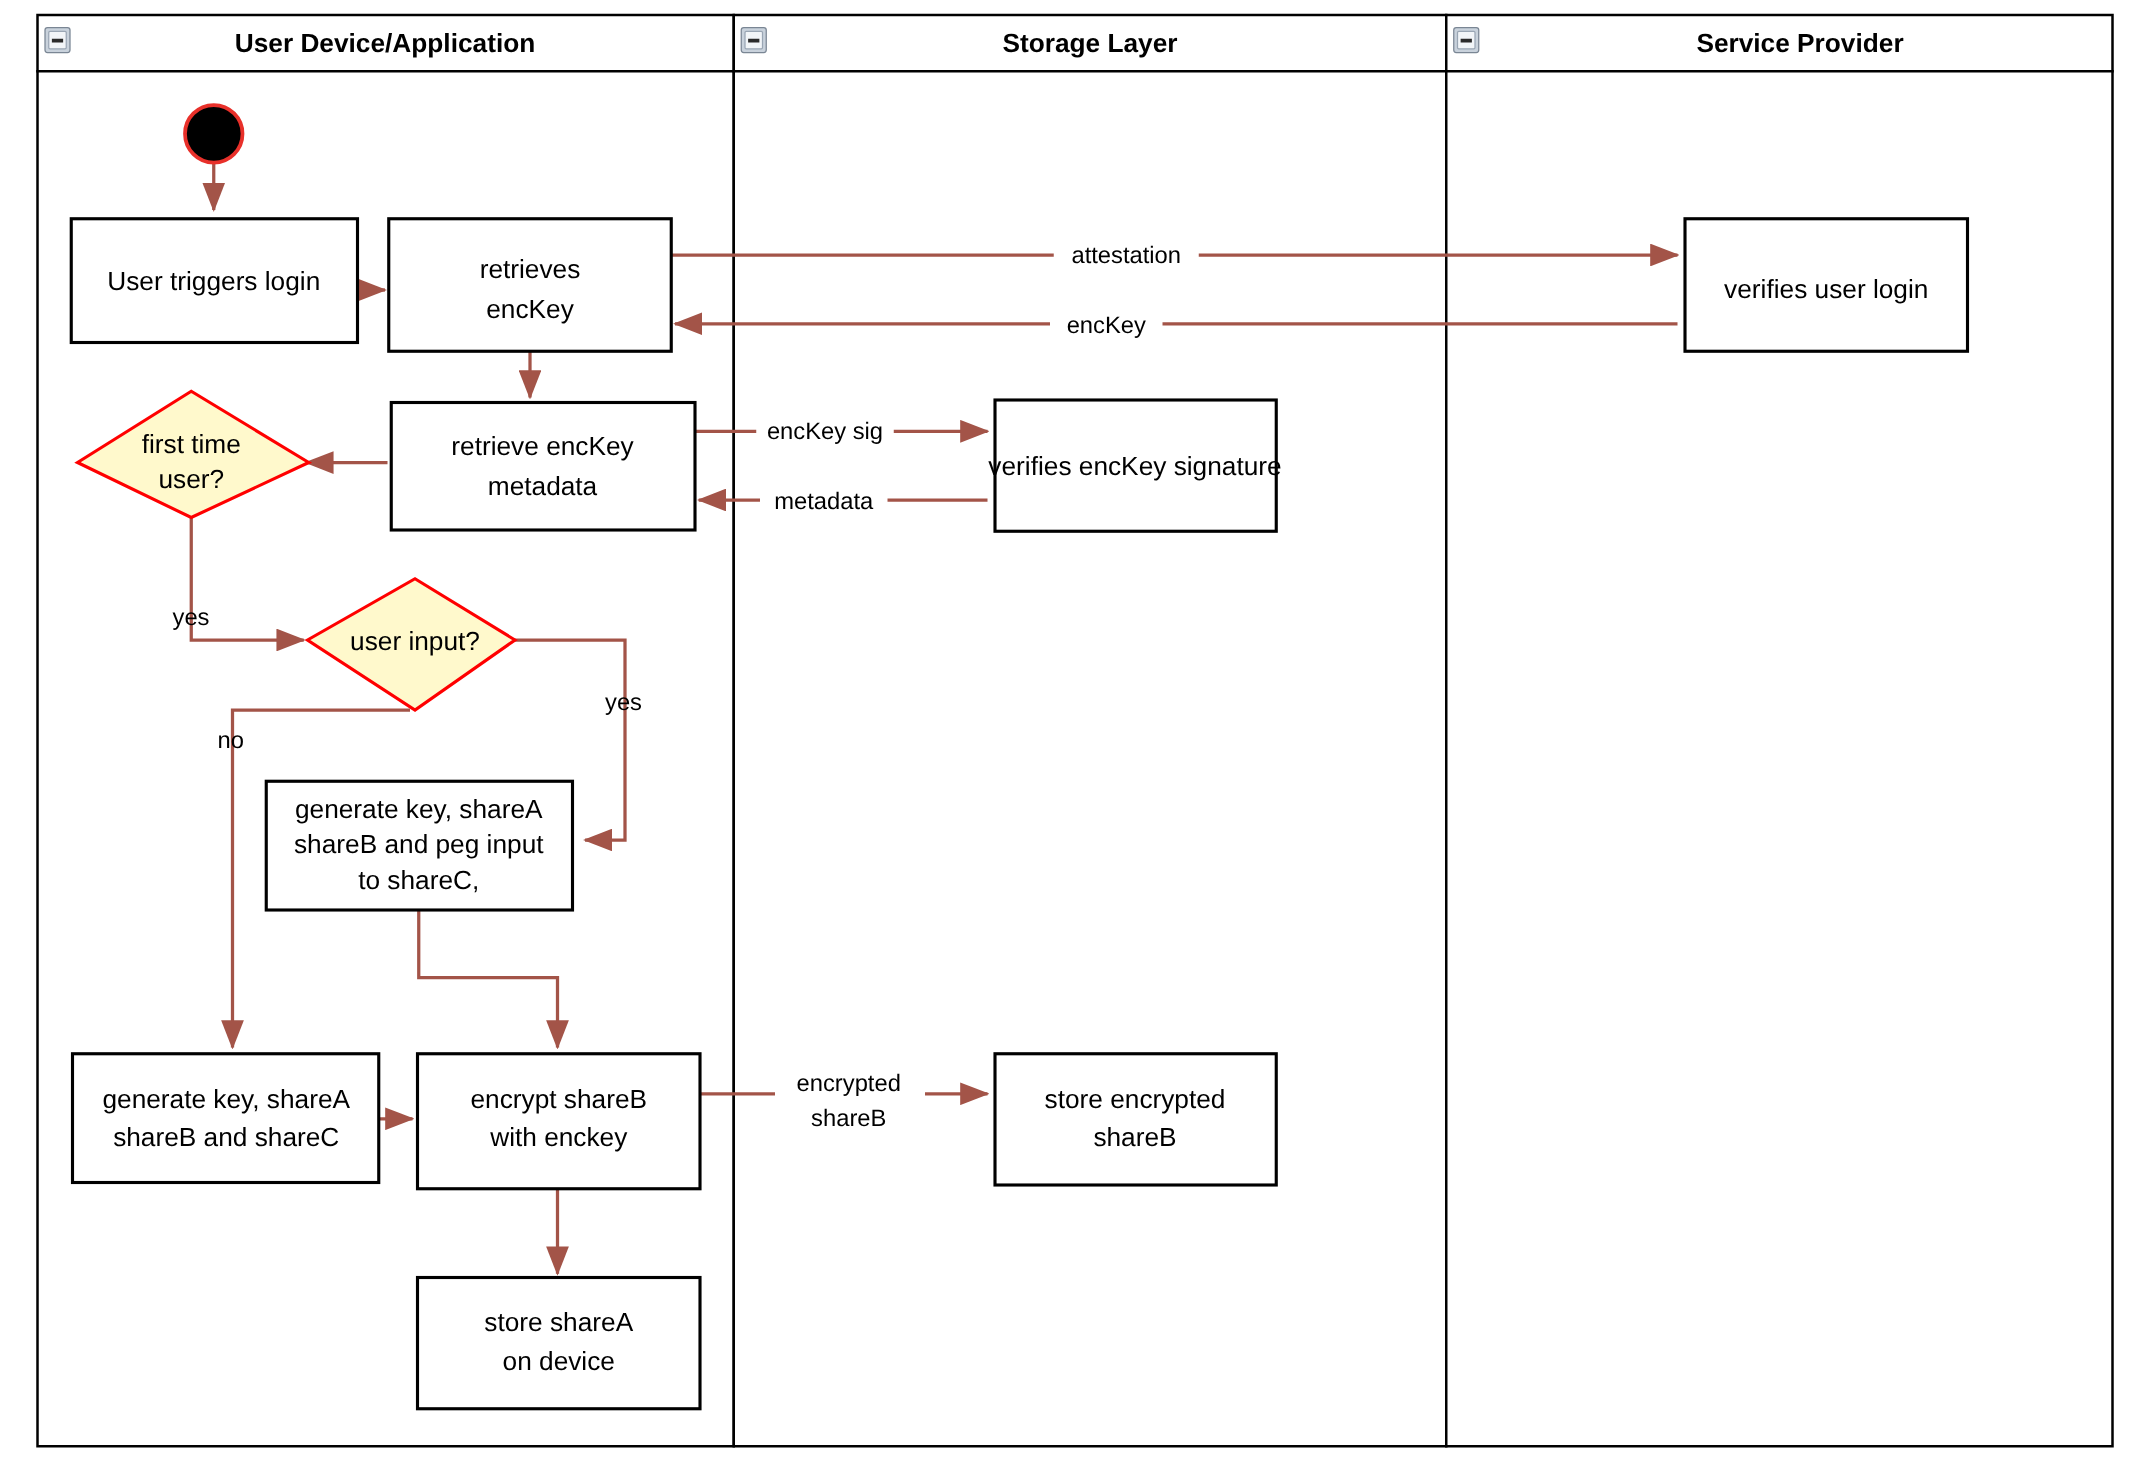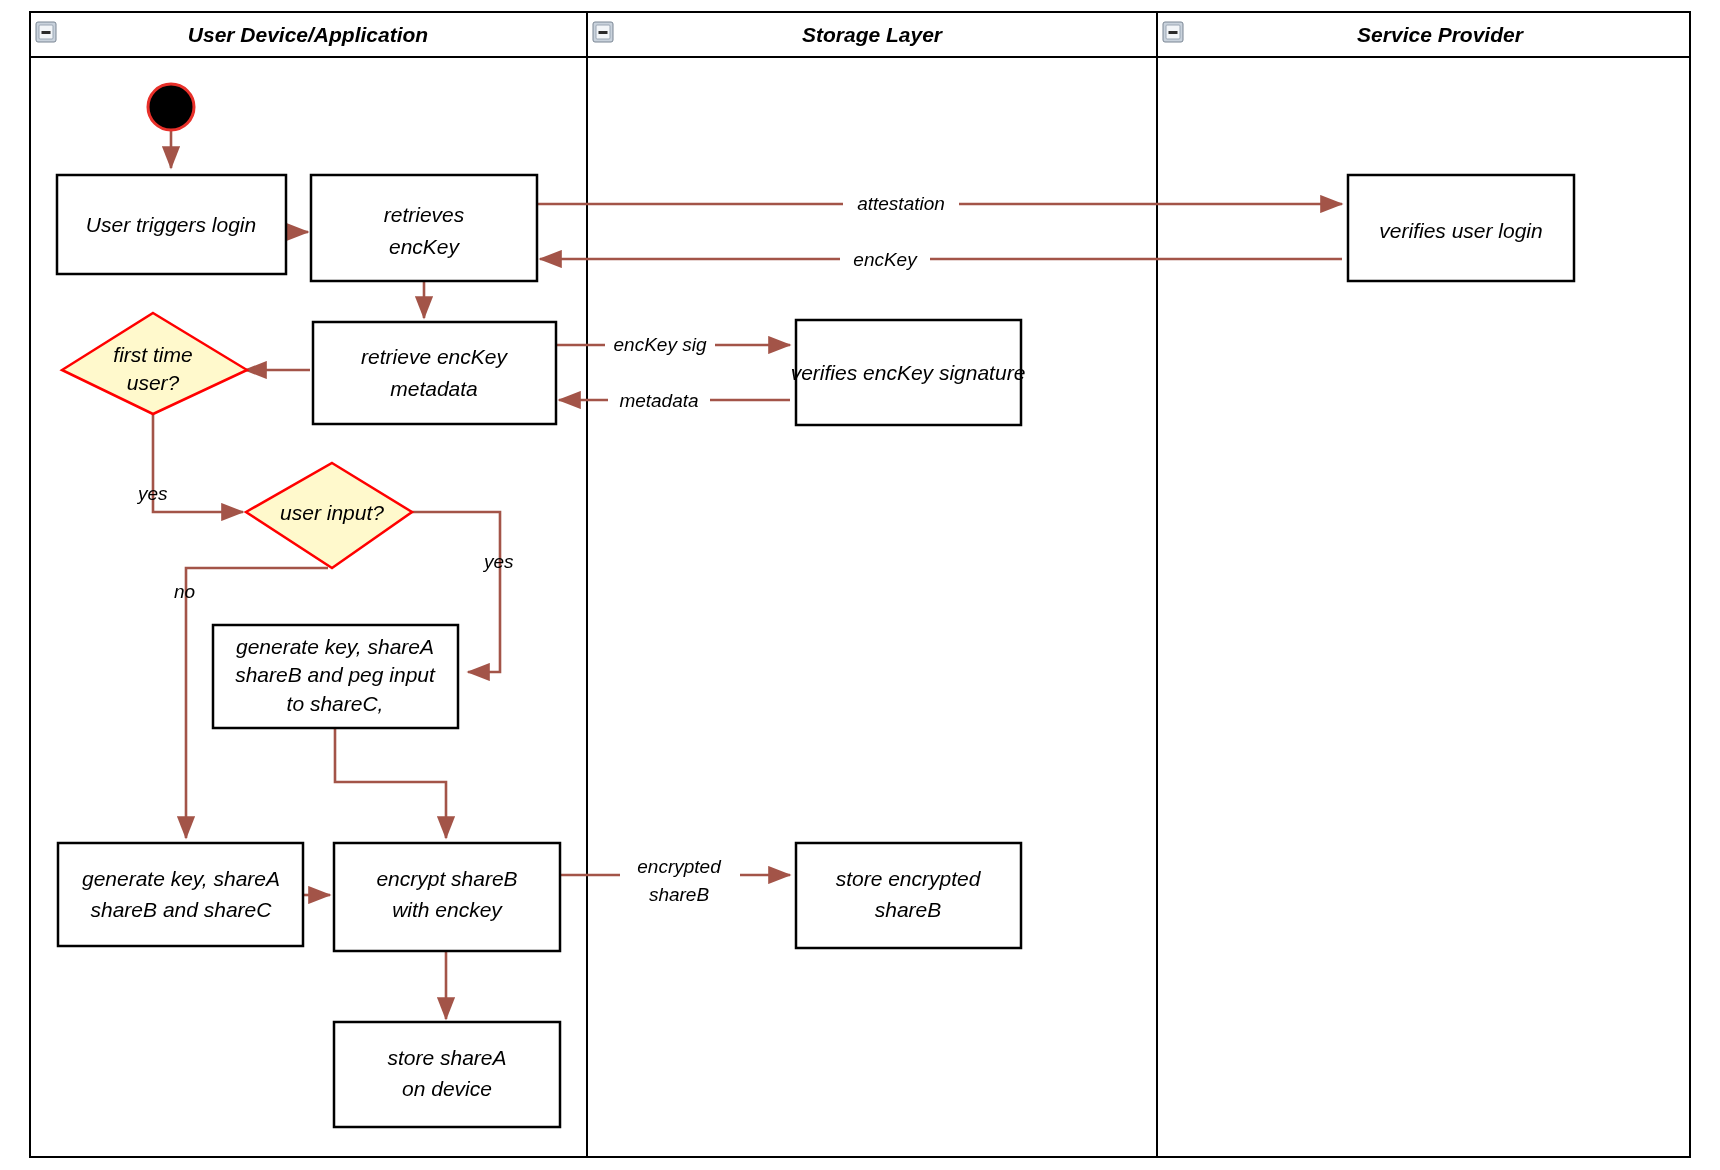--- a/index.html
+++ b/index.html
@@ -7,21 +7,20 @@
     padding: 0;
     background: #ffffff;
     font-family: "Liberation Sans", sans-serif;
   }
   #canvas {
     position: relative;
     width: 1720px;
     height: 1170px;
     background: #ffffff;
     overflow: hidden;
-    font-style: italic;
   }
   svg#diagram {
     position: absolute;
     left: 0;
     top: 0;
     width: 1720px;
     height: 1170px;
   }
   .lane-rect {
     fill: #ffffff;

